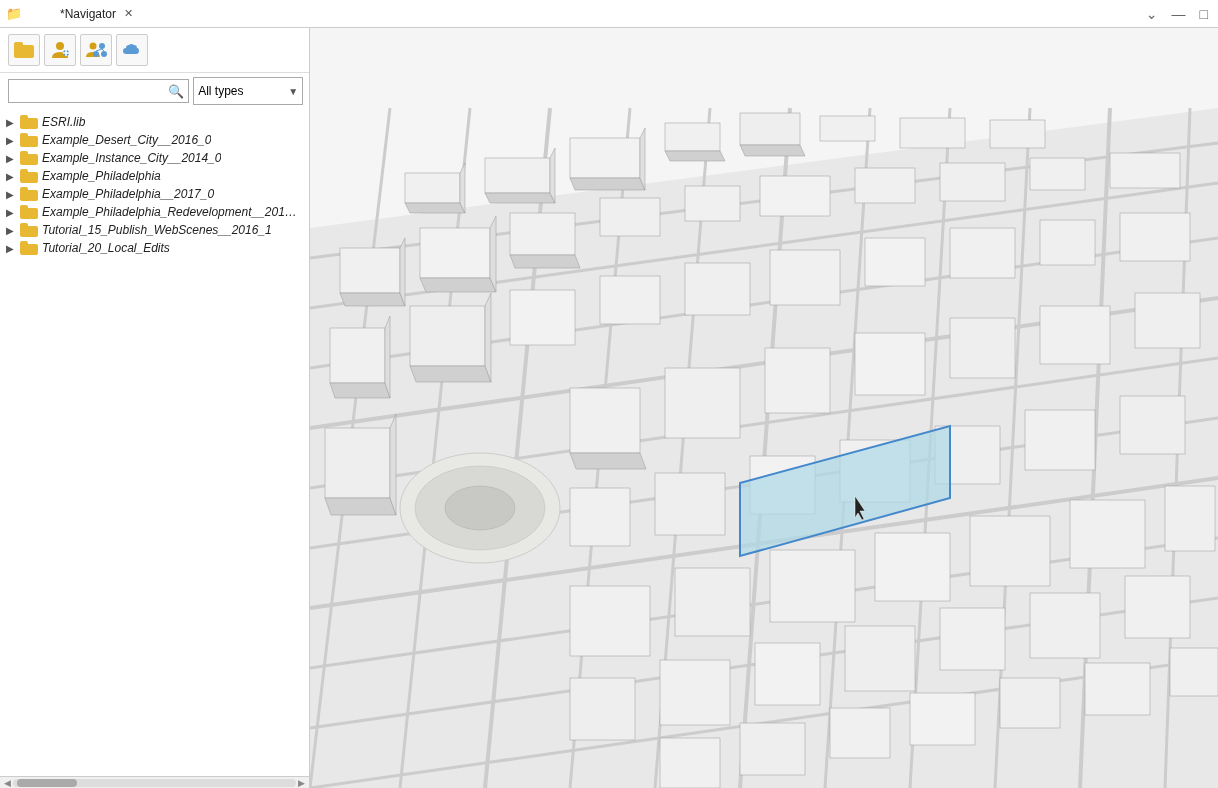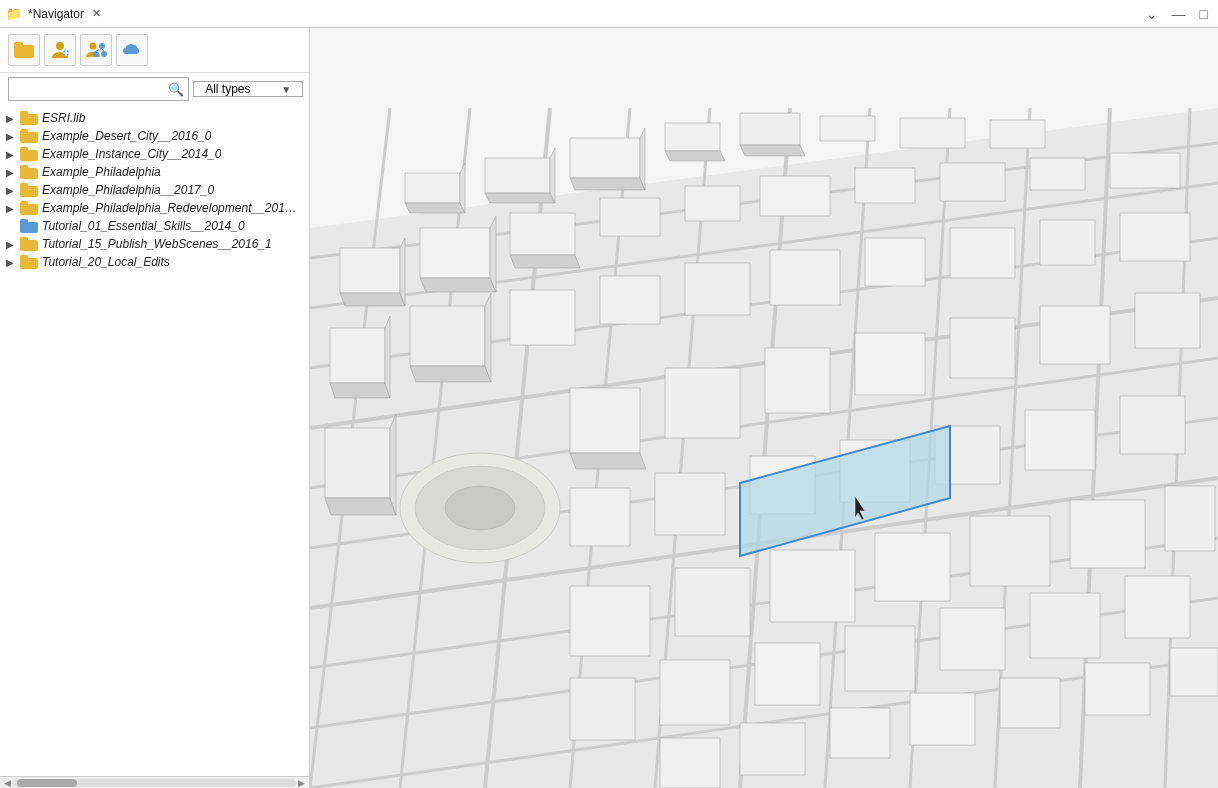--- a/index.html
+++ b/index.html
@@ -30,20 +30,21 @@
       height: 16px;
       display: flex;
       align-items: center;
       justify-content: center;
       color: #555;
       font-size: 13px;
     }
     .title-bar-text {
       font-size: 12px;
       color: #222;
+      margin-left: 32px;
     }
     .title-bar-close {
       font-size: 11px;
       color: #555;
       cursor: pointer;
       padding: 0 2px;
     }
     .title-bar-spacer { flex: 1; }
     .title-bar-controls {
       display: flex;
@@ -144,25 +145,25 @@
       outline: none;
       font-size: 12px;
       flex: 1;
       background: transparent;
     }
     .search-icon {
       color: #555;
       font-size: 13px;
     }
     .type-dropdown {
-      height: 16px;
+      height: 28px;
       border: 1px solid #aaa;
       background: #fff;
       font-size: 12px;
-      padding: 0 11px;
+      padding: 0 4px;
       cursor: pointer;
       display: flex;
       align-items: center;
       gap: 4px;
       min-width: 110px;
       position: relative;
     }
     .type-dropdown-text { flex: 1; }
     .dropdown-arrow { font-size: 10px; color: #555; }
 
@@ -357,25 +358,20 @@
         <div class="tree-folder-icon"></div>
         <span class="tree-label">Example_Philadelphia__2017_0</span>
       </div>
 
       <div class="tree-item">
         <span class="tree-expand">▶</span>
         <div class="tree-folder-icon"></div>
         <span class="tree-label">Example_Philadelphia_Redevelopment__2016_1</span>
       </div>
 
-      <div class="tree-item">
-        <span class="tree-expand"> </span>
-        <div class="tree-folder-icon blue-folder"></div>
-        <span class="tree-label">Tutorial_01_Essential_Skills__2014_0</span>
-      </div>
 
 
 
       <div class="tree-item">
         <span class="tree-expand">▶</span>
         <div class="tree-folder-icon"></div>
         <span class="tree-label">Tutorial_15_Publish_WebScenes__2016_1</span>
       </div>
 
       <div class="tree-item">

